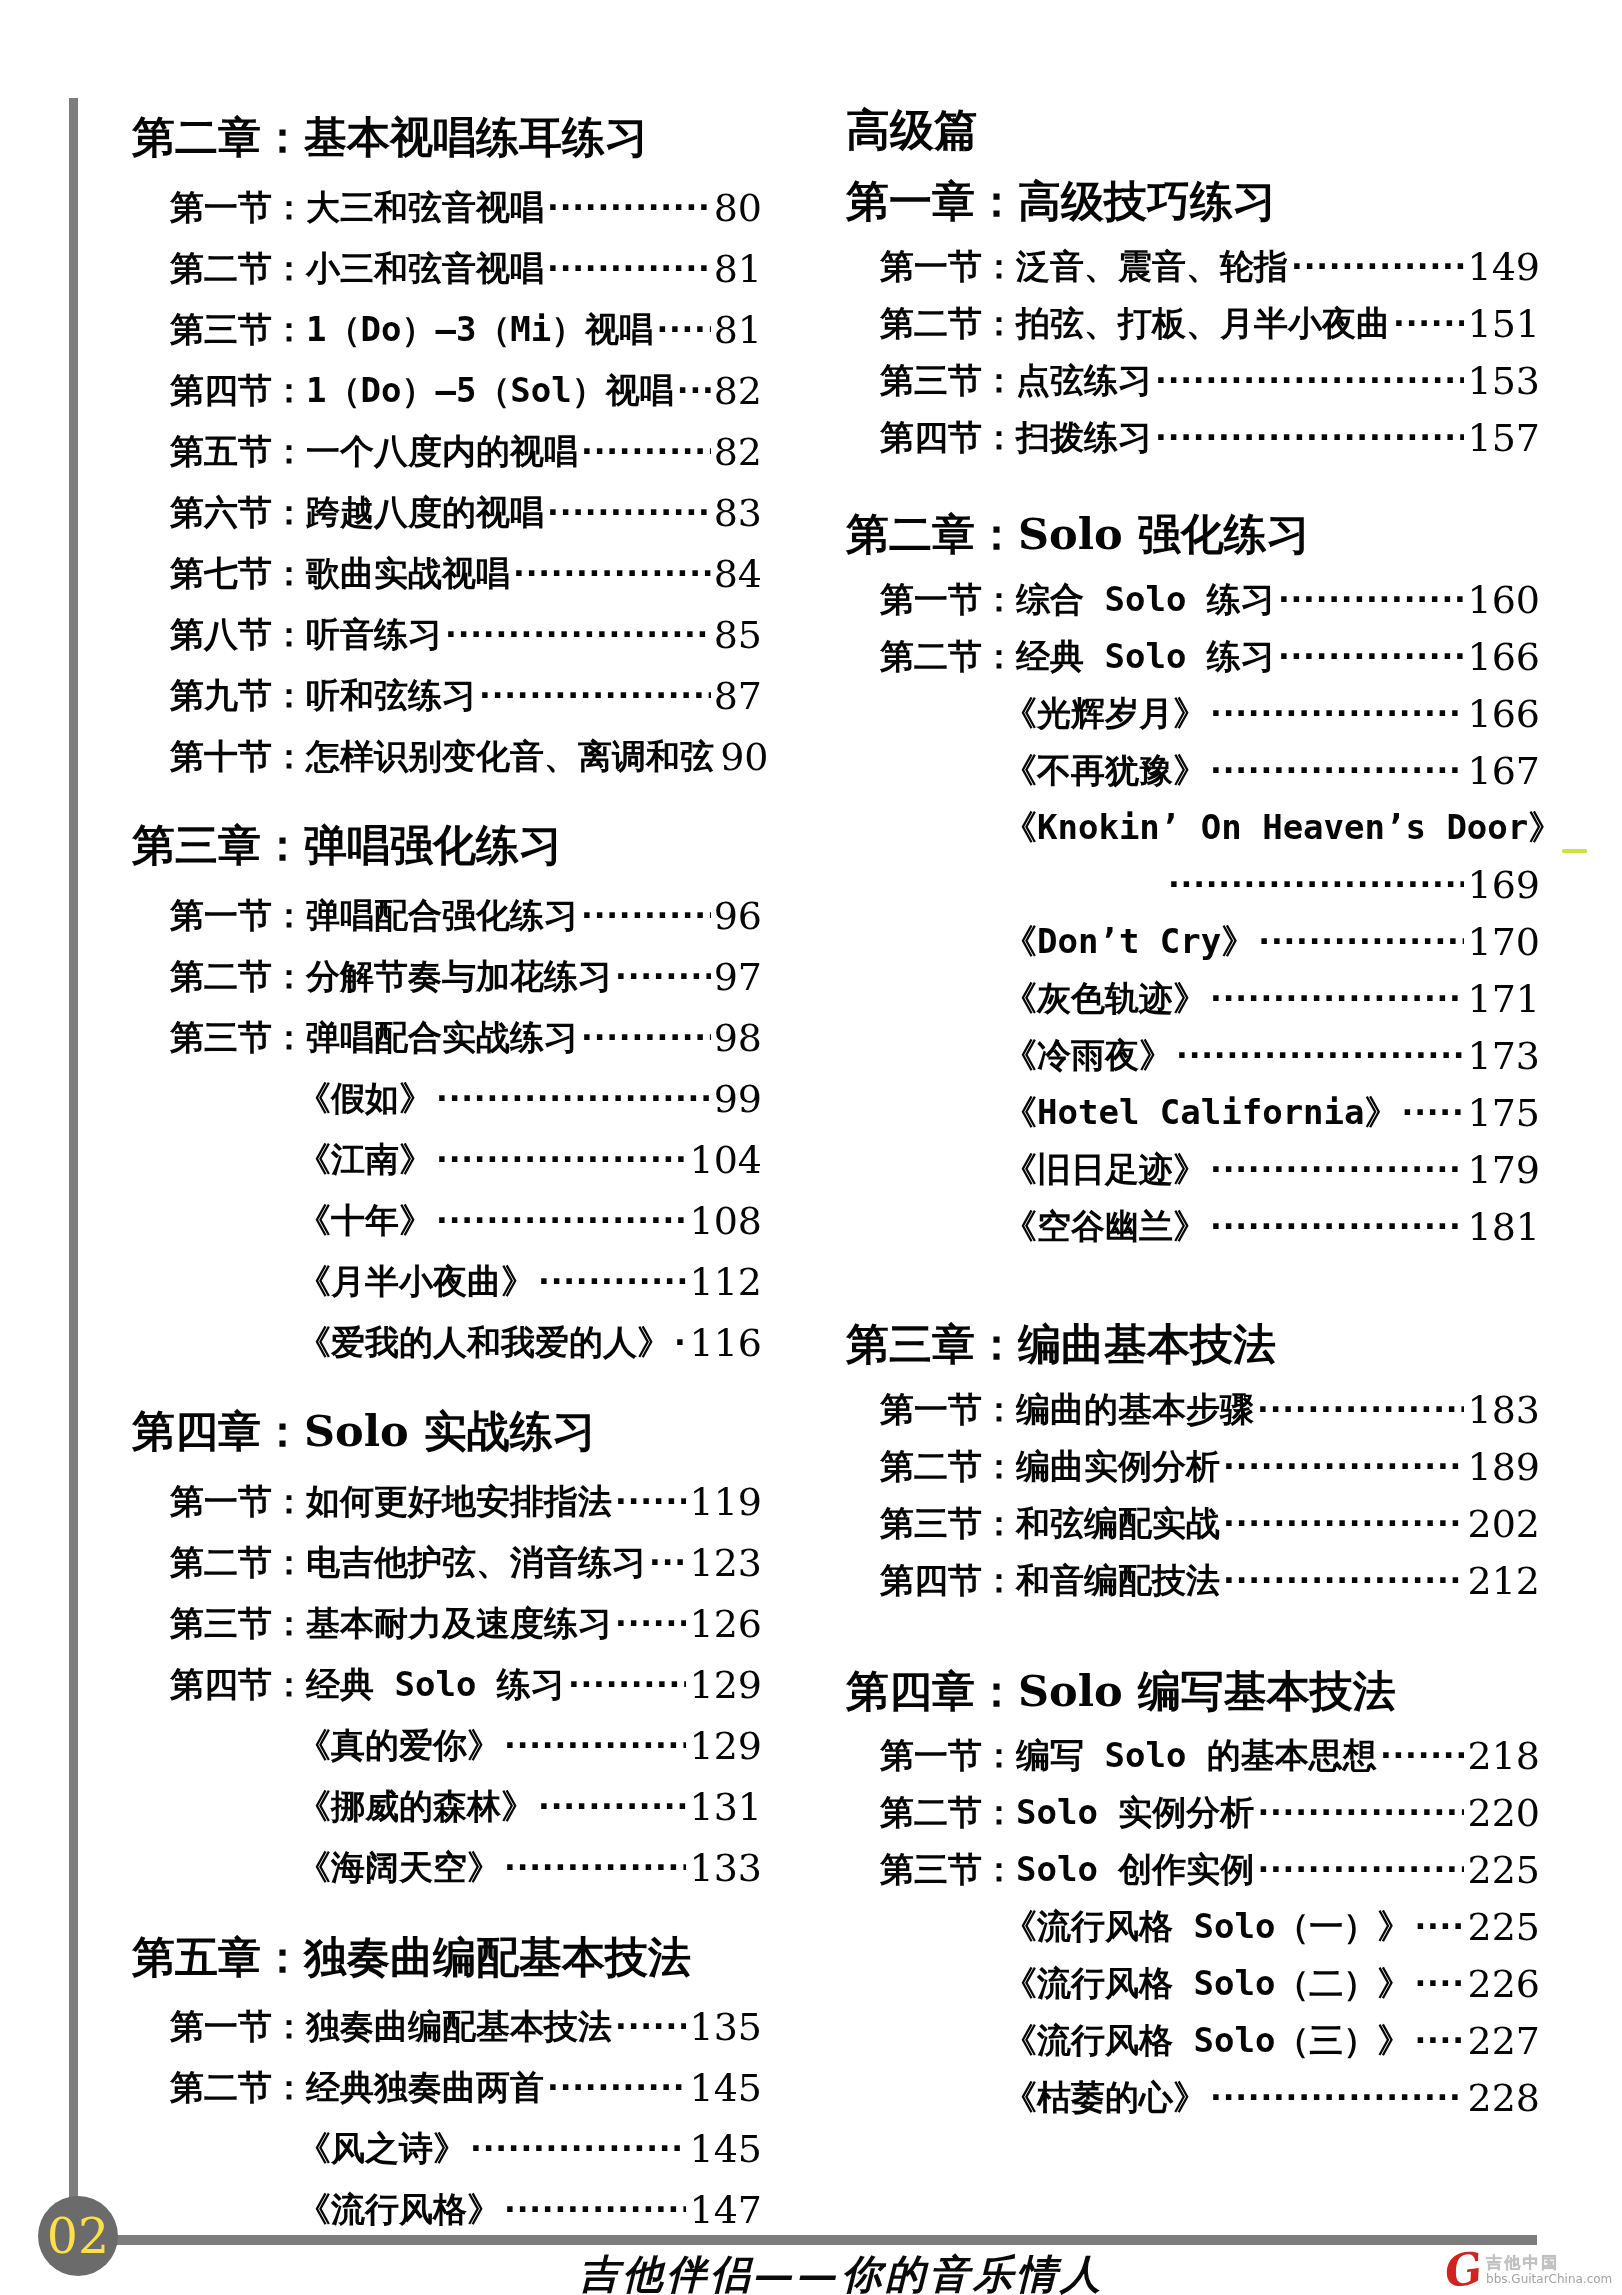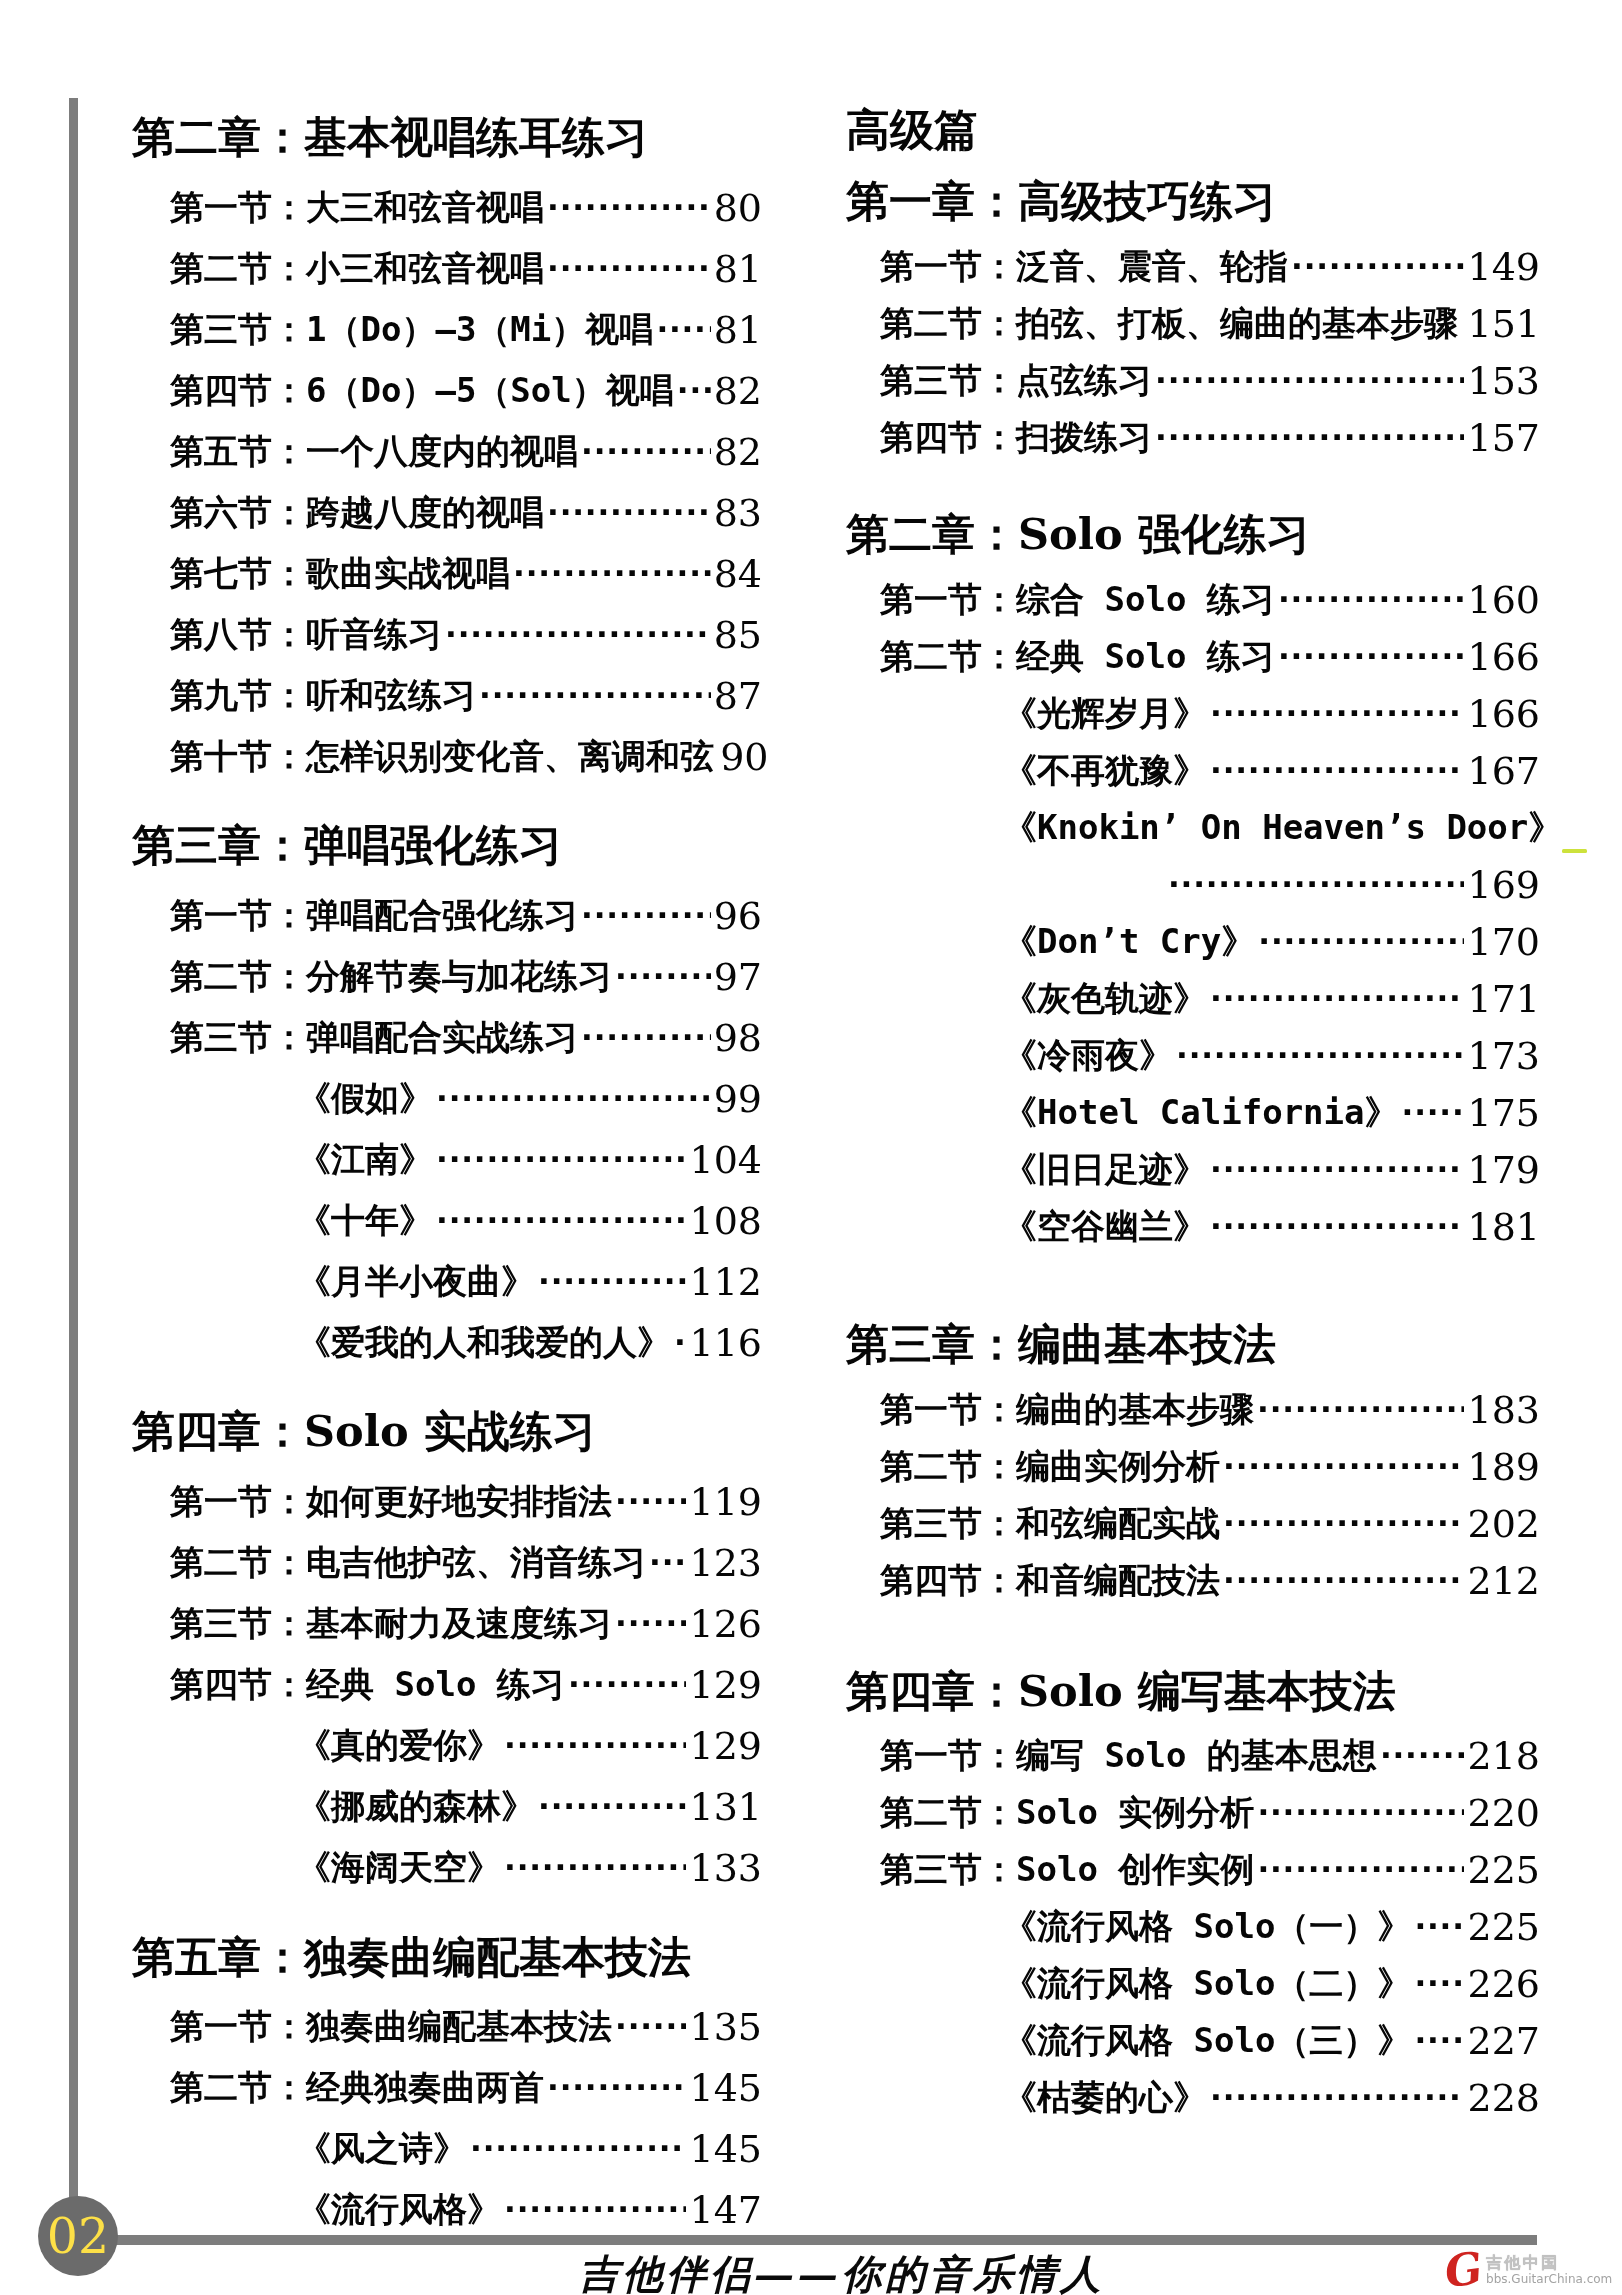--- a/index.html
+++ b/index.html
@@ -98,21 +98,21 @@
         <span class="label">第二节：小三和弦音视唱</span>
         <span class="dots">················································································</span>
         <span class="pg">81</span>
       </div>
       <div class="row">
         <span class="label">第三节：1（Do）—3（Mi）视唱</span>
         <span class="dots">················································································</span>
         <span class="pg">81</span>
       </div>
       <div class="row">
-        <span class="label">第四节：6（Do）—5（Sol）视唱</span>
+        <span class="label">第四节：1（Do）—5（Sol）视唱</span>
         <span class="dots">················································································</span>
         <span class="pg">82</span>
       </div>
       <div class="row">
         <span class="label">第五节：一个八度内的视唱</span>
         <span class="dots">················································································</span>
         <span class="pg">82</span>
       </div>
       <div class="row">
         <span class="label">第六节：跨越八度的视唱</span>
@@ -250,21 +250,21 @@
       <div class="part">高级篇</div>
     </div>
     <div class="block">
       <div class="chapter">第一章：高级技巧练习</div>
       <div class="row">
         <span class="label">第一节：泛音、震音、轮指</span>
         <span class="dots">················································································</span>
         <span class="pg">149</span>
       </div>
       <div class="row">
-        <span class="label">第二节：拍弦、打板、编曲的基本步骤</span>
+        <span class="label">第二节：拍弦、打板、月半小夜曲</span>
         <span class="dots">················································································</span>
         <span class="pg">151</span>
       </div>
       <div class="row">
         <span class="label">第三节：点弦练习</span>
         <span class="dots">················································································</span>
         <span class="pg">153</span>
       </div>
       <div class="row">
         <span class="label">第四节：扫拨练习</span>

